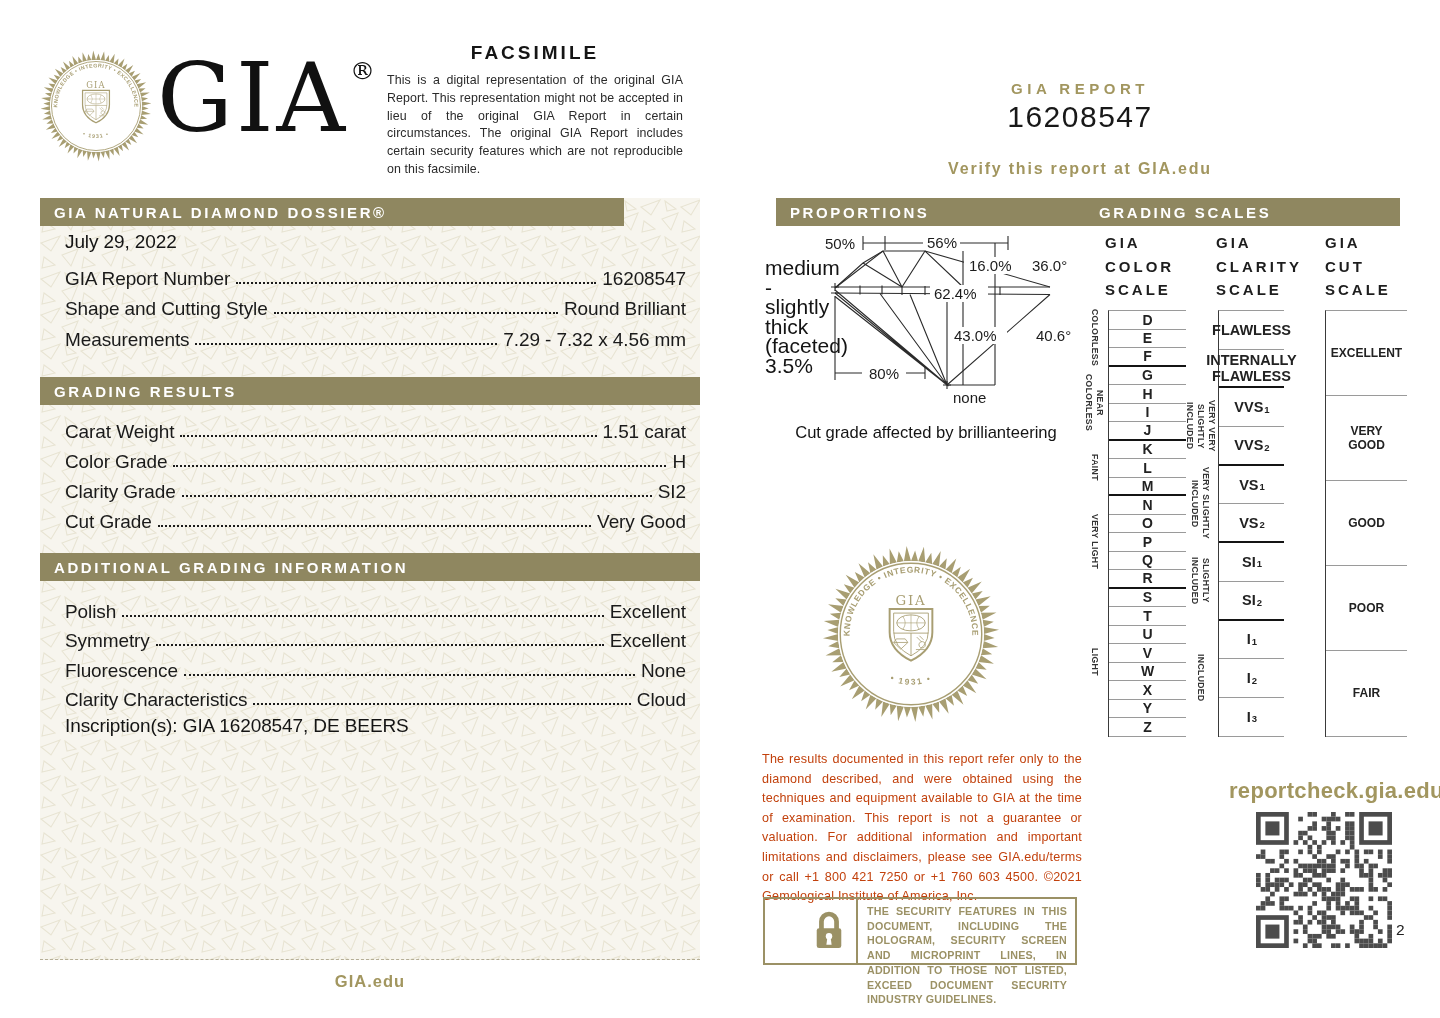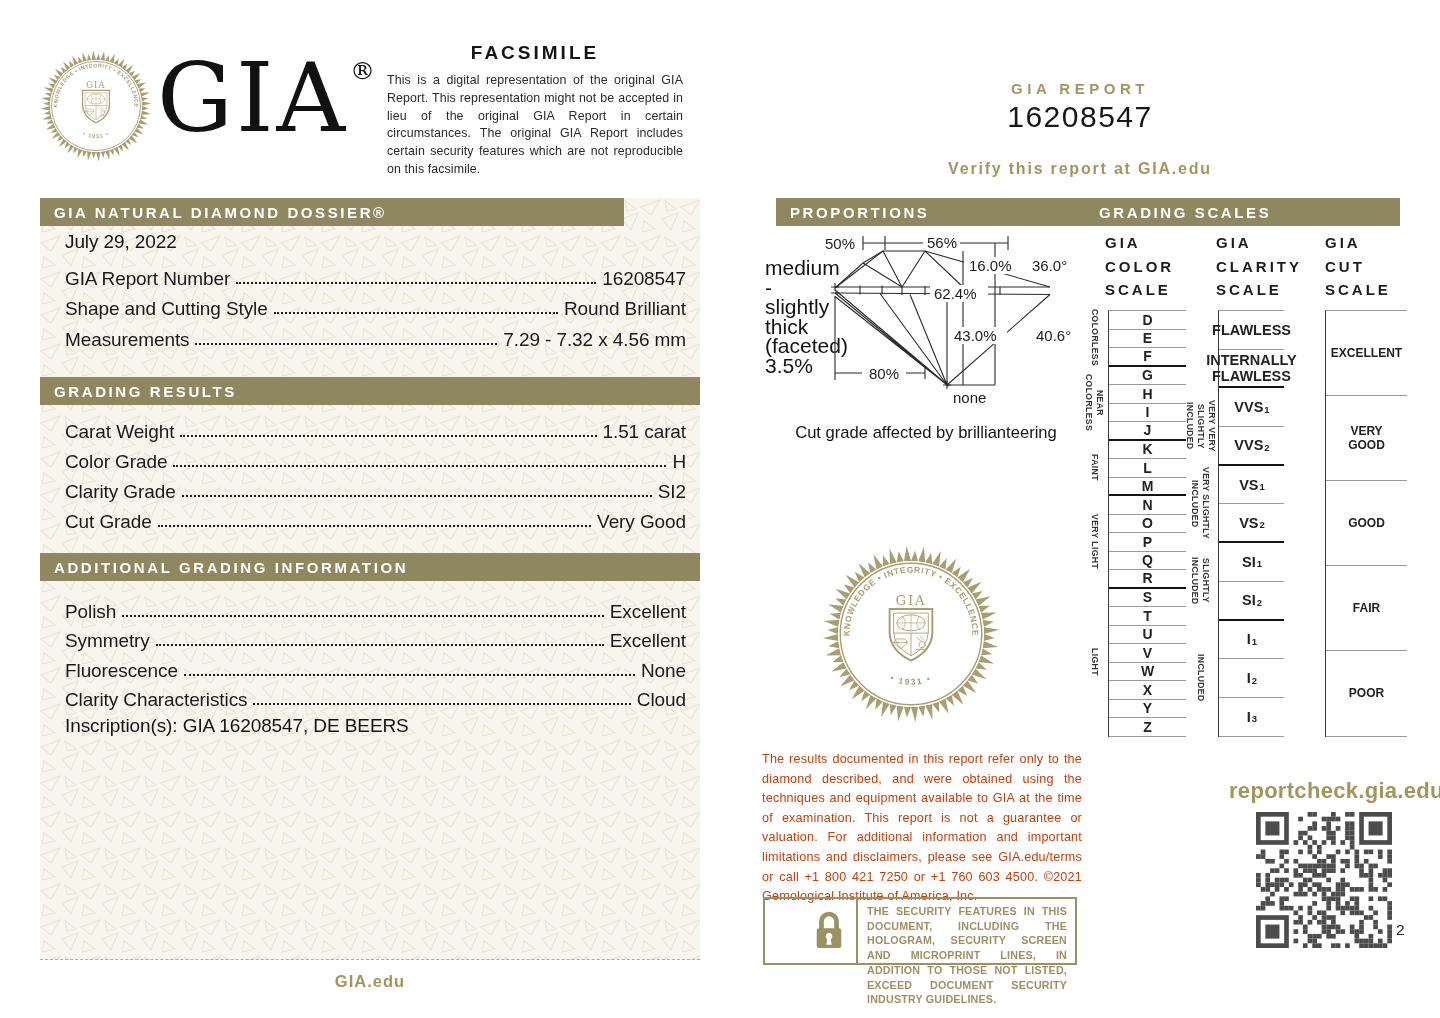--- a/index.html
+++ b/index.html
@@ -312,22 +312,22 @@
       <div class="srow" style="height: 38.6909px; font-size: 14.5px;">SI<sub>1</sub></div>
       <div class="srow bold" style="height: 38.6909px; font-size: 14.5px;">SI<sub>2</sub></div>
       <div class="srow" style="height: 38.6909px; font-size: 14.5px;">I<sub>1</sub></div>
       <div class="srow" style="height: 38.6909px; font-size: 14.5px;">I<sub>2</sub></div>
       <div class="srow" style="height: 38.6909px; font-size: 14.5px;">I<sub>3</sub></div>
     </div>
   <div class="scale" id="scale-cut" style="left:1325px;top:310px;width:82px;height:427px;">
       <div class="srow" style="height: 85.12px; font-size: 12px;">EXCELLENT</div>
       <div class="srow" style="height: 85.12px; font-size: 12px;">VERY<br>GOOD</div>
       <div class="srow" style="height: 85.12px; font-size: 12px;">GOOD</div>
+      <div class="srow" style="height: 85.12px; font-size: 12px;">POOR</div>
       <div class="srow" style="height: 85.12px; font-size: 12px;">FAIR</div>
-      <div class="srow" style="height: 85.12px; font-size: 12px;">POOR</div>
     </div>
 
   <div class="disclaimer">The results documented in this report refer only to the diamond described, and were obtained using the techniques and equipment available to GIA at the time of examination. This report is not a guarantee or valuation. For additional information and important limitations and disclaimers, please see GIA.edu/terms or call +1 800 421 7250 or +1 760 603 4500. ©2021 Gemological Institute of America, Inc.</div>
 
   <div class="secbox">
     <div class="secicon">
       <svg width="34" height="44" viewBox="0 0 36 46">
         <path d="M10 21 v-8 a8 8 0 0 1 16 0 v8" stroke="#9b9165" stroke-width="5" fill="none"></path>
         <rect x="5" y="20" width="26" height="21" rx="2.5" fill="#9b9165"></rect>
         <circle cx="18" cy="28.5" r="3.4" fill="#fff"></circle>

